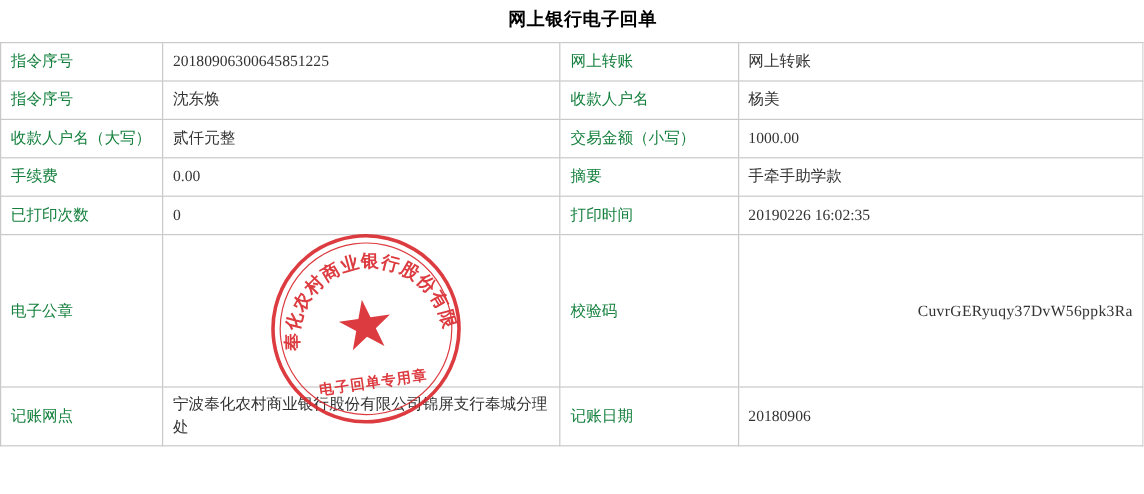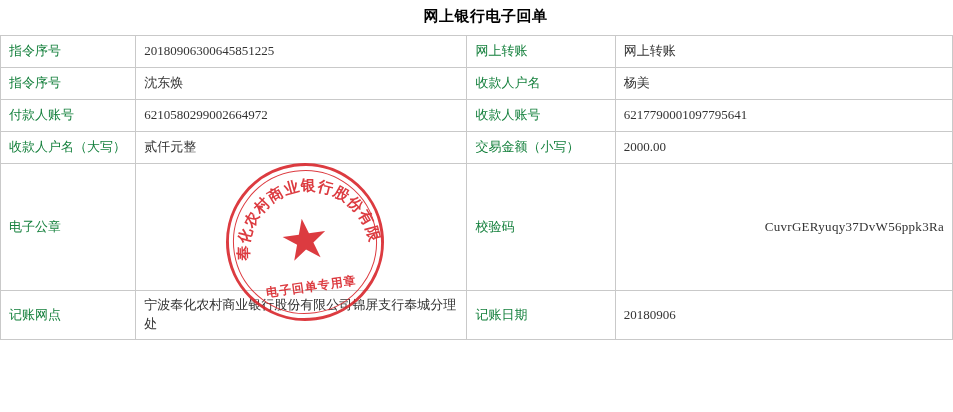--- a/index.html
+++ b/index.html
@@ -153,30 +153,36 @@
         <td class="label">网上转账</td>
         <td class="value">网上转账</td>
       </tr>
       <tr class="r-normal">
         <td class="label">指令序号</td>
         <td class="value">沈东焕</td>
         <td class="label">收款人户名</td>
         <td class="value">杨美</td>
       </tr>
       <tr class="r-normal">
-        <td class="label">付款人账号</td>
-        <td class="value">6210580299002664972</td>
-        <td class="label">收款人账号</td>
-        <td class="value">6217790001097795641</td>
-      </tr>
-      <tr class="r-normal">
         <td class="label">收款人户名（大写）</td>
         <td class="value">贰仟元整</td>
         <td class="label">交易金额（小写）</td>
-        <td class="value">2000.00</td>
+        <td class="value">1000.00</td>
+      </tr>
+      <tr class="r-normal">
+        <td class="label">手续费</td>
+        <td class="value">0.00</td>
+        <td class="label">摘要</td>
+        <td class="value">手牵手助学款</td>
+      </tr>
+      <tr class="r-normal">
+        <td class="label">已打印次数</td>
+        <td class="value">0</td>
+        <td class="label">打印时间</td>
+        <td class="value">20190226 16:02:35</td>
       </tr>
       <tr class="r-seal">
         <td class="label">电子公章</td>
         <td class="value seal-cell">
           <div class="seal-wrap">
             <div class="seal">
               <div class="seal-inner-ring"></div>
               <svg class="seal-arc" viewBox="0 0 158 158">
                 <defs>
                   <path id="arcpath" d="M 18,86 A 61,61 0 1 1 140,86" fill="none"></path>

